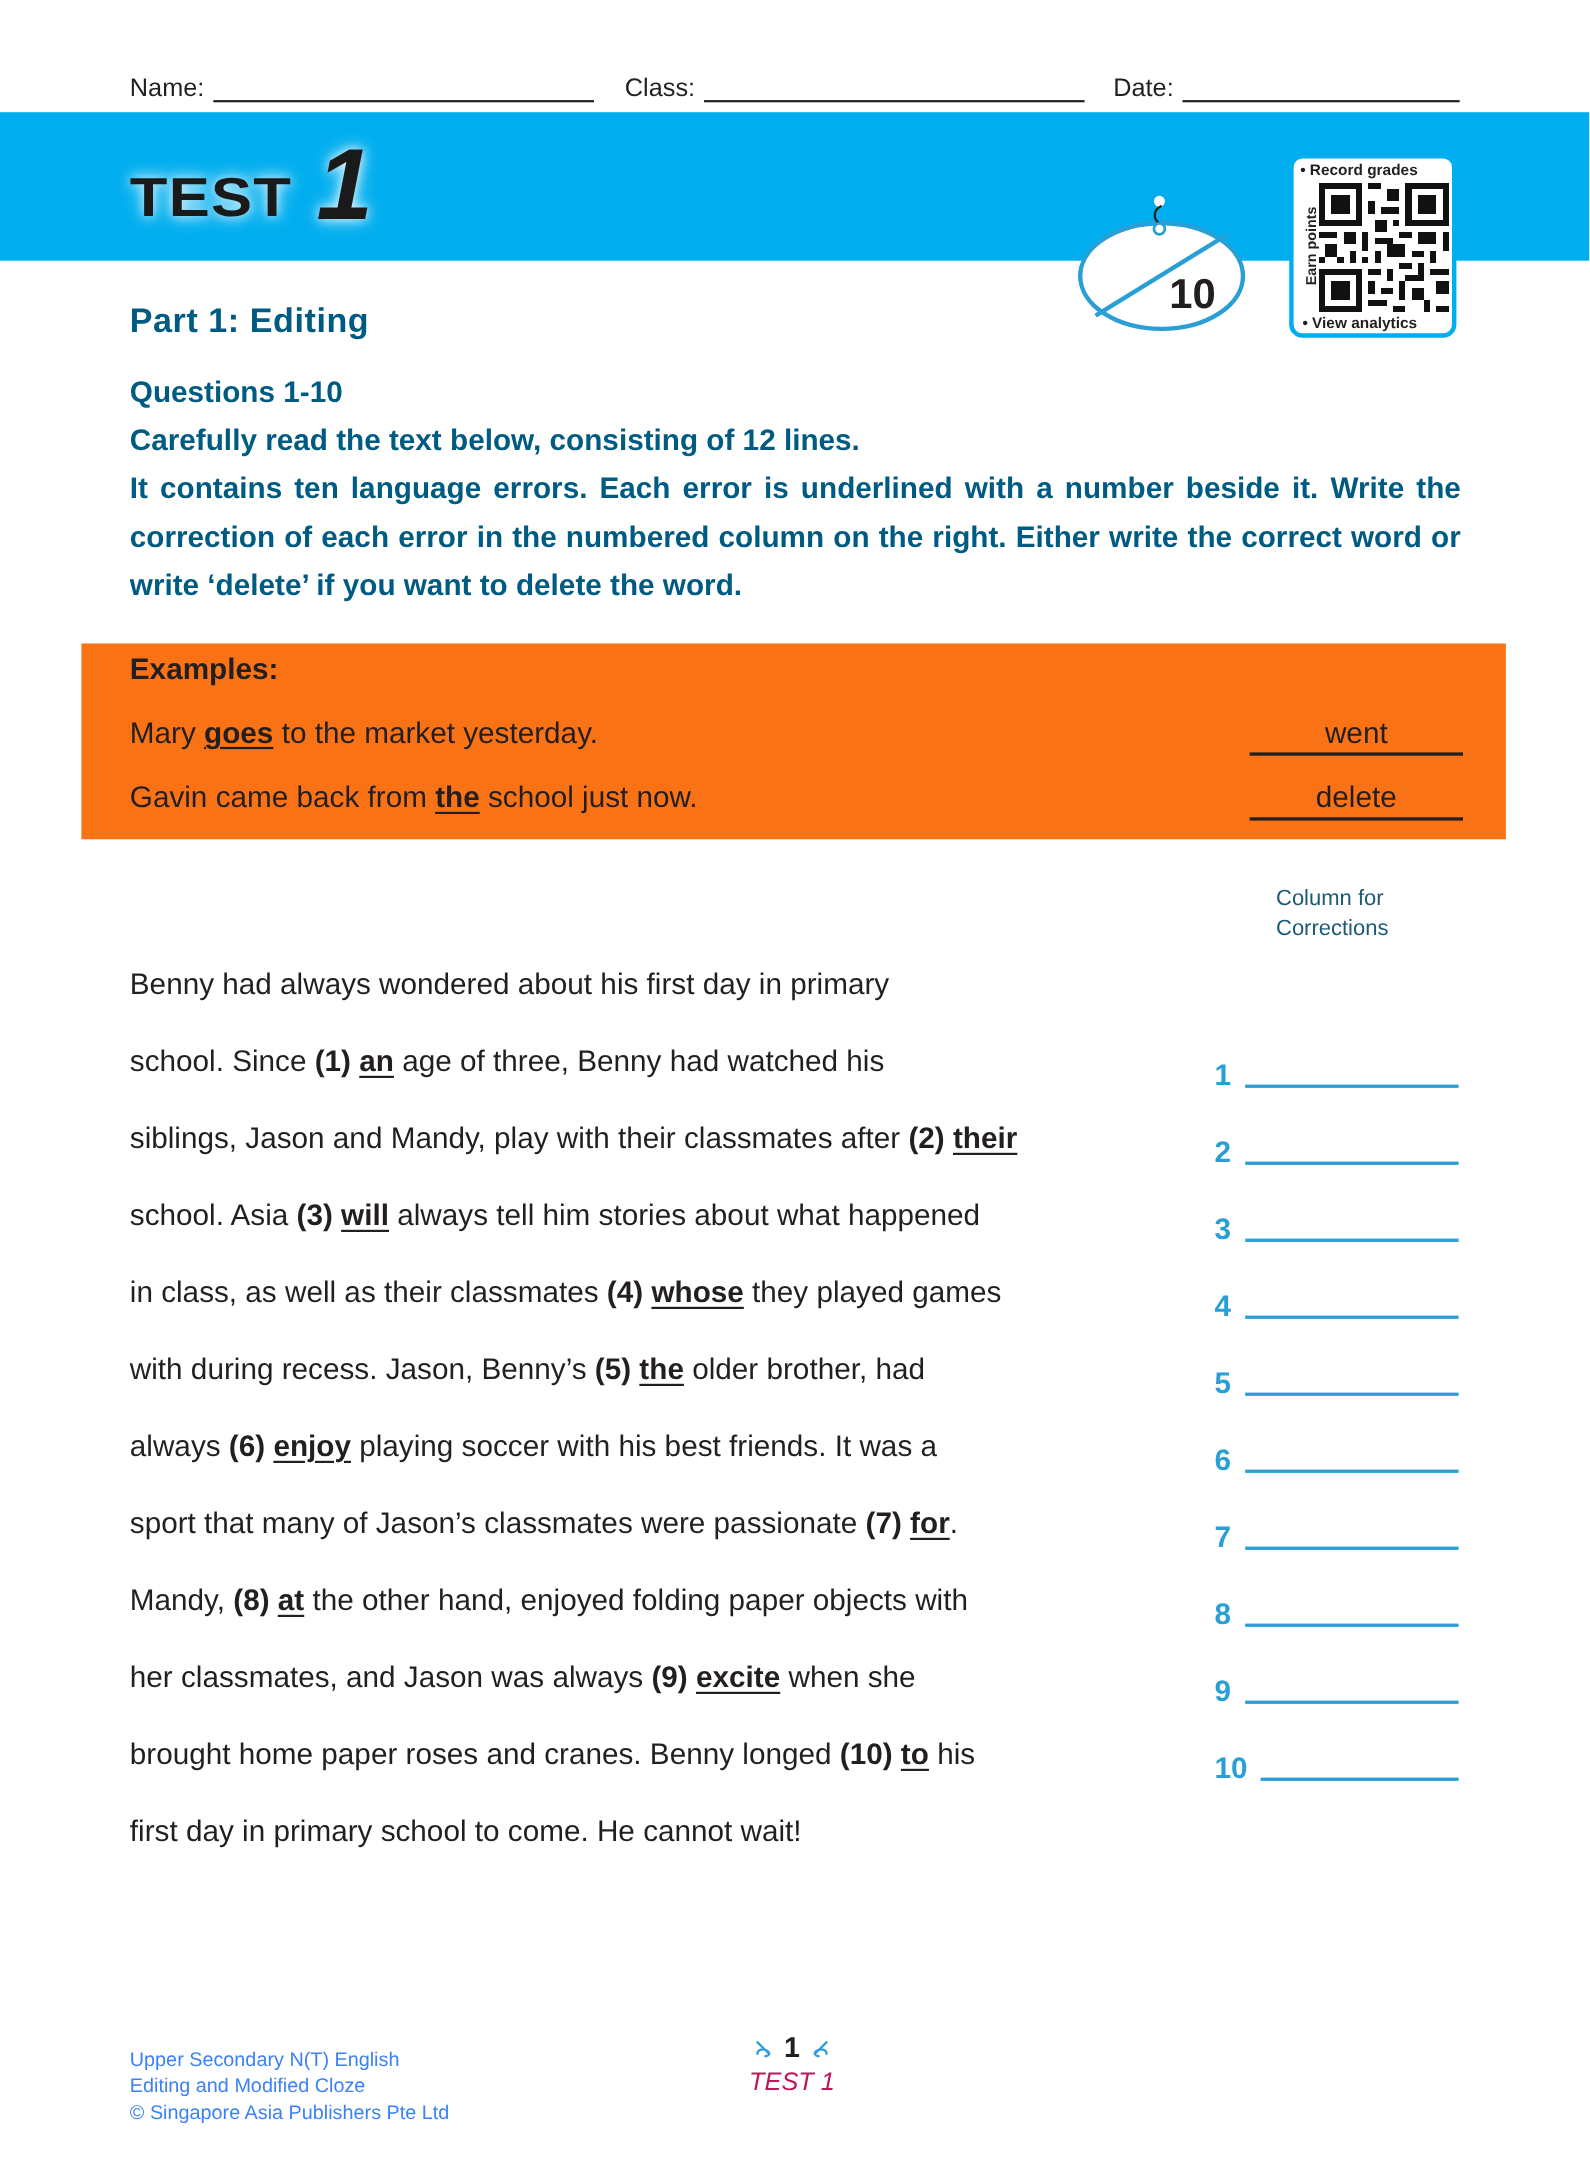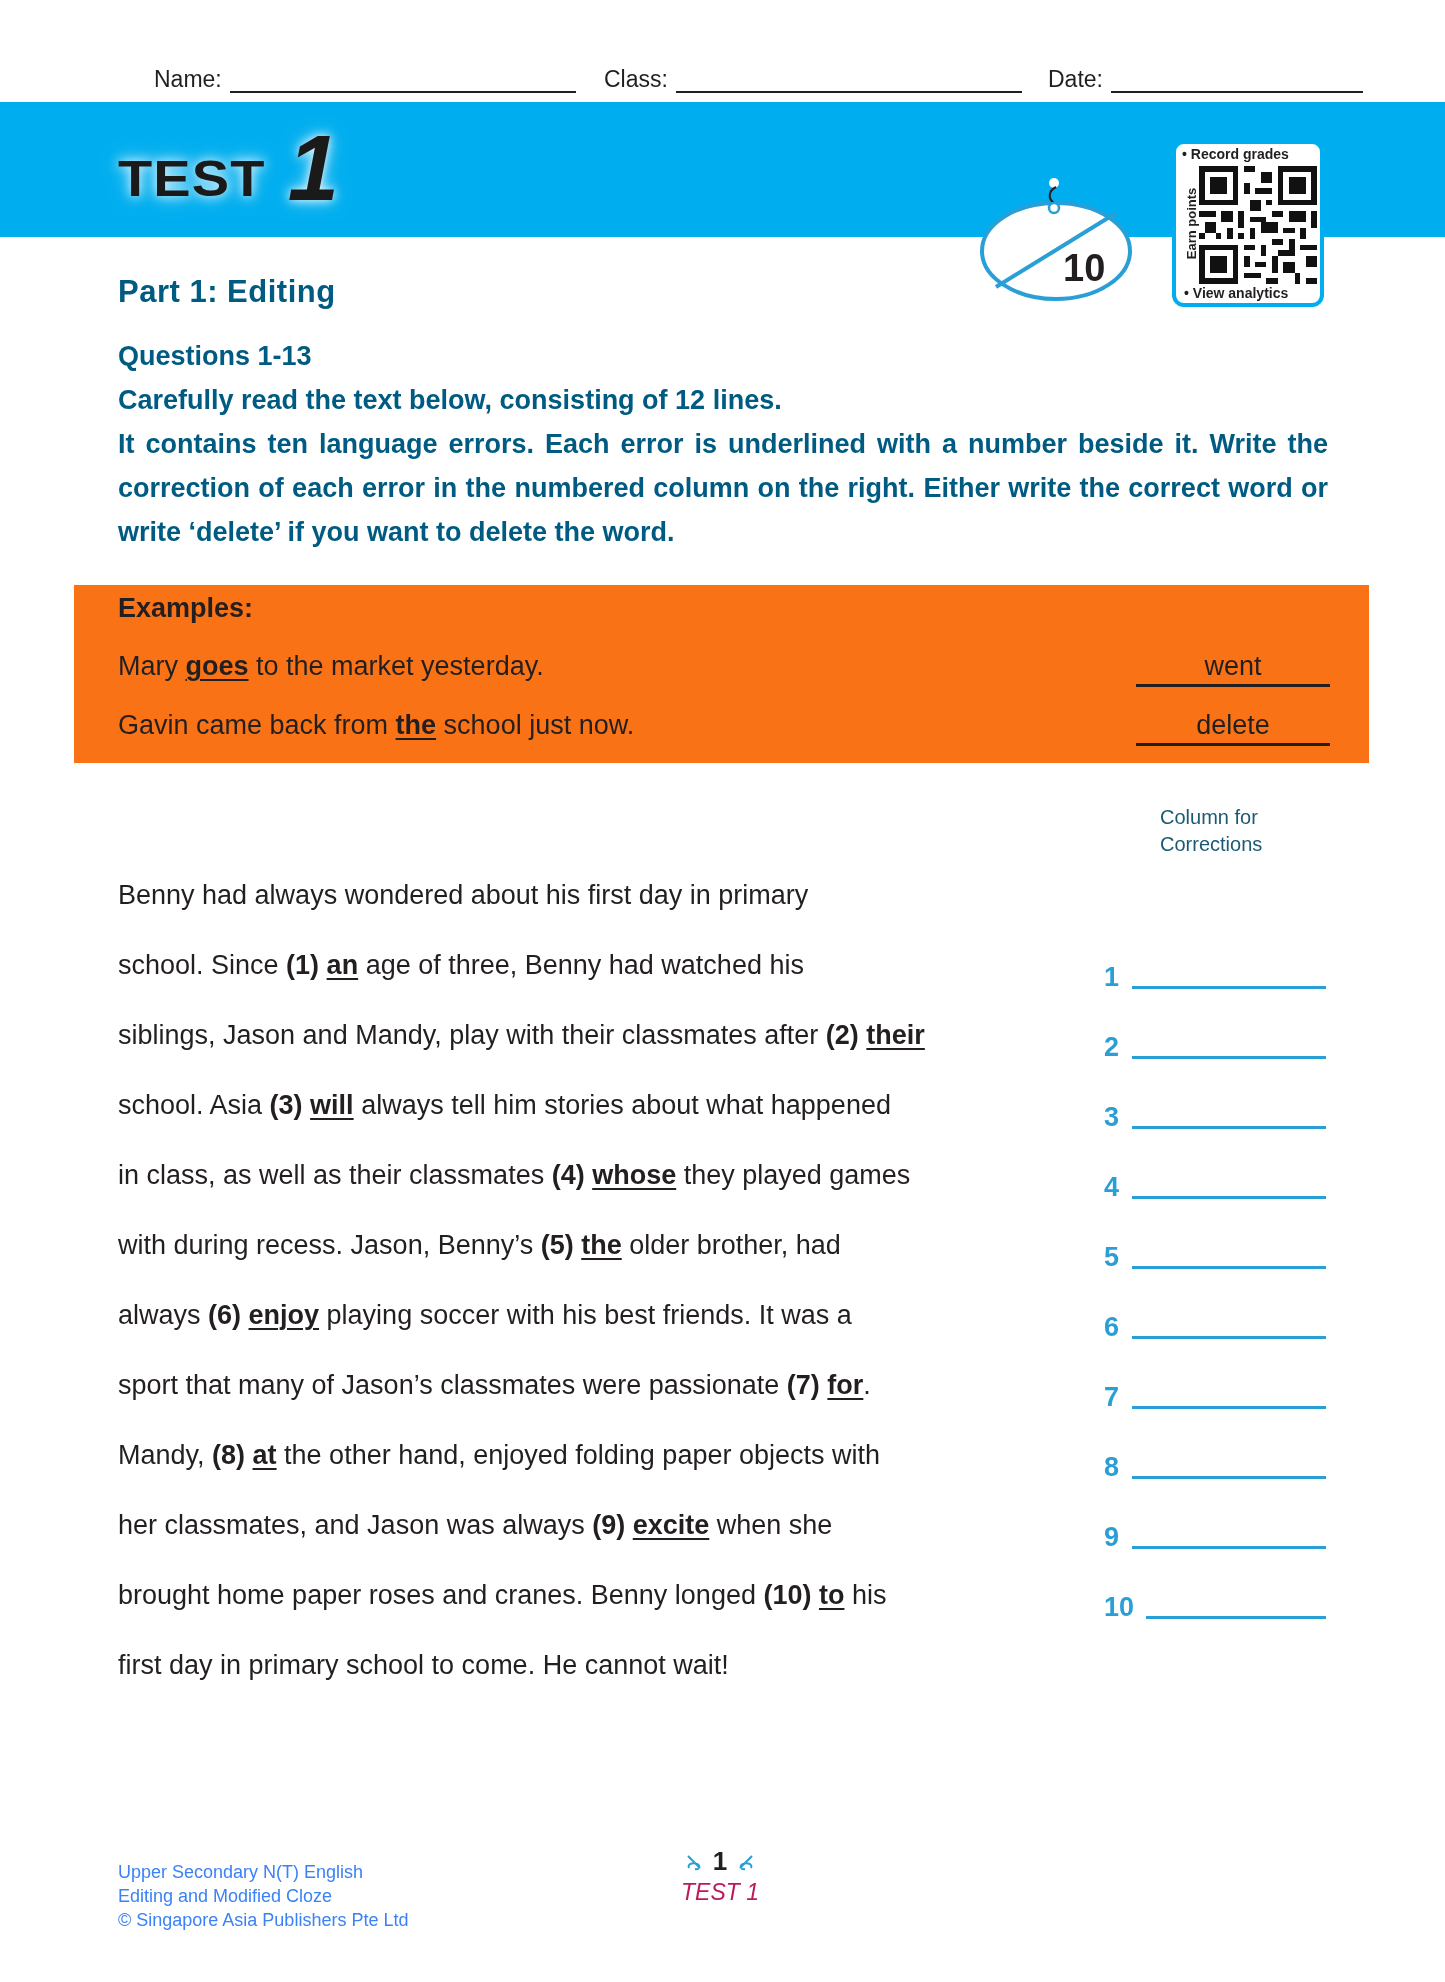--- a/index.html
+++ b/index.html
@@ -1,19 +1,19 @@
 <!DOCTYPE html>
 <html><head>
 <meta charset="utf-8">
 <style>
   * { box-sizing: border-box; margin: 0; padding: 0; }
   html, body { width: 1445px; height: 1982px; background: #ffffff; overflow: hidden; }
   body { position: relative; font-family: "Liberation Sans", sans-serif; color: #231f20; }
 
-  .header-fields { position: absolute; top: 66px; left: 118px; width: 1210px; height: 28px; font-size: 23px; color: #231f20; margin-left: 36px; }
+  .header-fields { position: absolute; top: 66px; left: 118px; width: 1210px; height: 28px; font-size: 23px; color: #231f20; }
   .field { position: absolute; top: 0; display: flex; align-items: flex-end; }
   .field .line { border-bottom: 2px solid #231f20; height: 22px; margin-left: 8px; }
   .f-name { left: 0; } .f-name .line { width: 346px; }
   .f-class { left: 450px; } .f-class .line { width: 346px; }
   .f-date { left: 894px; } .f-date .line { width: 252px; }
 
   .banner { position: absolute; top: 102px; left: 0; width: 1445px; height: 135px; background: #00aeef; }
   .test-title { position: absolute; top: 128px; left: 118px; display: flex; align-items: flex-end; }
   .test-word { font-family: "Liberation Sans", sans-serif; font-weight: 900; font-size: 50px; color: #1a1a1a; letter-spacing: 1px; transform: scaleX(1.12); transform-origin: left bottom; text-shadow: 0 0 10px rgba(255,255,255,0.85), 0 0 18px rgba(255,255,255,0.6); }
   .test-num { font-family: "Liberation Sans", sans-serif; font-weight: 900; font-style: italic; font-size: 92px; line-height: 80px; color: #1a1a1a; margin-left: 38px; text-shadow: 0 0 10px rgba(255,255,255,0.85), 0 0 18px rgba(255,255,255,0.6); }
@@ -146,21 +146,21 @@
         <rect x="12" y="20" width="2" height="1"></rect>
         <rect x="17" y="19" width="1" height="2"></rect>
         <rect x="19" y="20" width="2" height="1"></rect>
     </g>
   </svg>
   <span class="qr-bottom">• View analytics</span>
 </div>
 
 <div class="part-title">Part 1: Editing</div>
 <div class="instructions">
-  <p class="questions">Questions 1-13</p>
+  <p class="questions">Questions 1-10</p>
   <p>Carefully read the text below, consisting of 12 lines.</p>
   <p>It contains ten language errors. Each error is underlined with a number beside it. Write the correction of each error in the numbered column on the right. Either write the correct word or write ‘delete’ if you want to delete the word.</p>
 </div>
 
 <div class="examples">
   <div class="ex-heading">Examples:</div>
   <div class="ex-row r1">
     <span>Mary </span><span class="u">goes</span><span> to the market yesterday.</span>
     <span class="ex-ans">went</span>
   </div>

